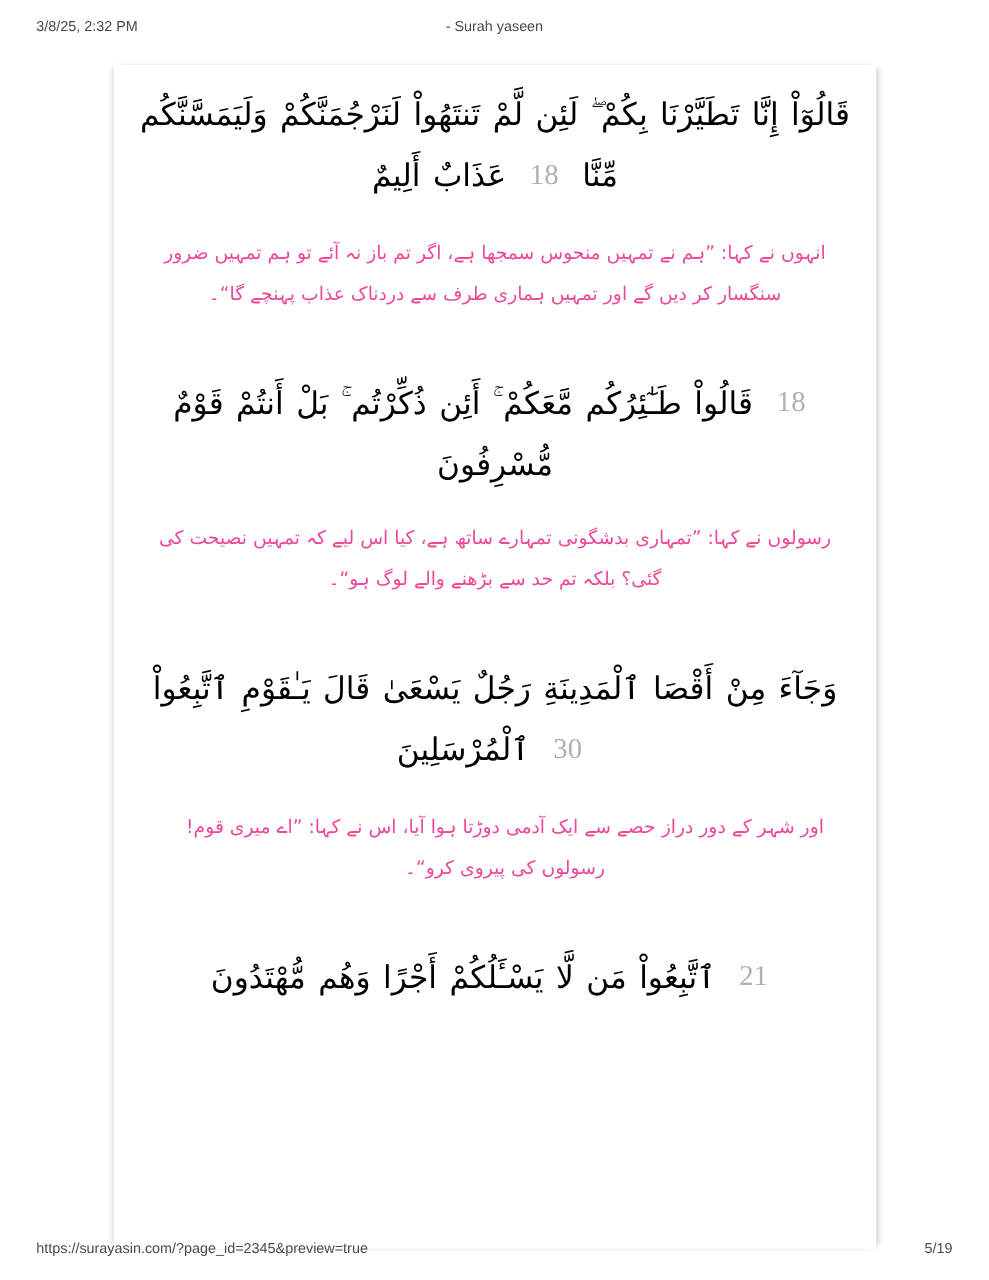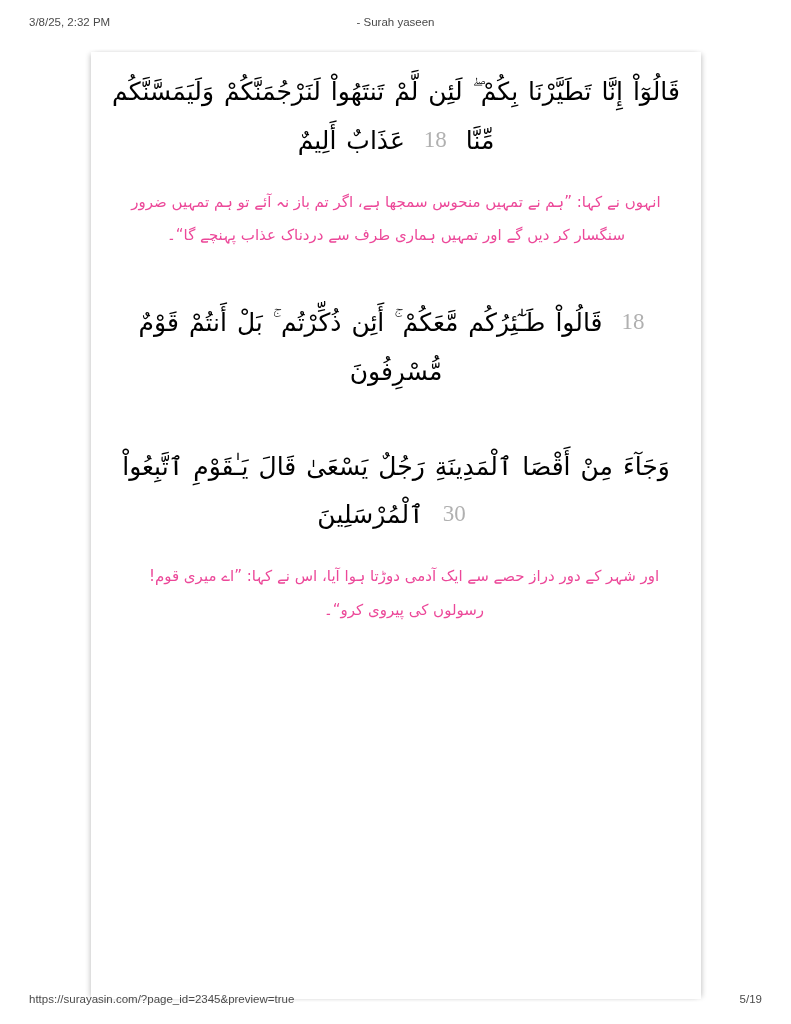--- a/index.html
+++ b/index.html
@@ -148,32 +148,37 @@
         <span>عَذَابٌ أَلِيمٌ</span>
       </div>
       <div class="ayah-urdu">انہوں نے کہا: ”ہم نے تمہیں منحوس سمجھا ہے، اگر تم باز نہ آئے تو ہم تمہیں ضرور سنگسار کر دیں گے اور تمہیں ہماری طرف سے دردناک عذاب پہنچے گا“۔</div>
     </div>
 
     <div class="verse-block blk-19">
       <div class="ayah-arabic">
         <span class="ayah-number">18</span>
         <span>قَالُواْ طَـٰٓئِرُكُم مَّعَكُمْ ۚ أَئِن ذُكِّرْتُم ۚ بَلْ أَنتُمْ قَوْمٌ مُّسْرِفُونَ</span>
       </div>
+      <div class="ayah-urdu">رسولوں نے کہا: ”تمہاری بدشگونی تمہارے ساتھ ہے، کیا اس لیے کہ تمہیں نصیحت کی گئی؟ بلکہ تم حد سے بڑھنے والے لوگ ہو“۔</div>
     </div>
 
     <div class="verse-block blk-20">
       <div class="ayah-arabic">
         <span>وَجَآءَ مِنْ أَقْصَا ٱلْمَدِينَةِ رَجُلٌ يَسْعَىٰ قَالَ يَـٰقَوْمِ ٱتَّبِعُواْ</span>
         <span class="ayah-number">30</span>
         <span>ٱلْمُرْسَلِينَ</span>
       </div>
       <div class="ayah-urdu">اور شہر کے دور دراز حصے سے ایک آدمی دوڑتا ہوا آیا، اس نے کہا: ”اے میری قوم! رسولوں کی پیروی کرو“۔</div>
     </div>
 
     <div class="verse-block blk-21">
+      <div class="ayah-arabic">
+        <span class="ayah-number">21</span>
+        <span>ٱتَّبِعُواْ مَن لَّا يَسْـَٔلُكُمْ أَجْرًا وَهُم مُّهْتَدُونَ</span>
+      </div>
     </div>
 
 
   </div>
 </div>
 
 <div class="print-footer">
   <span class="ftr-left">https://surayasin.com/?page_id=2345&amp;preview=true</span>
   <span class="ftr-right">5/19</span>
 </div>

